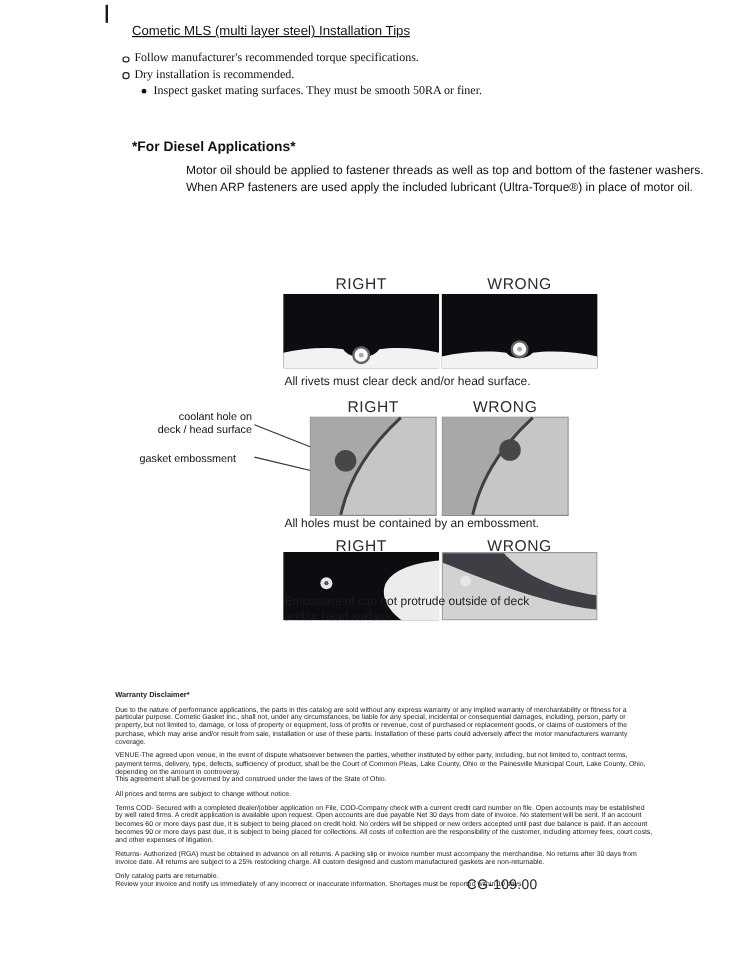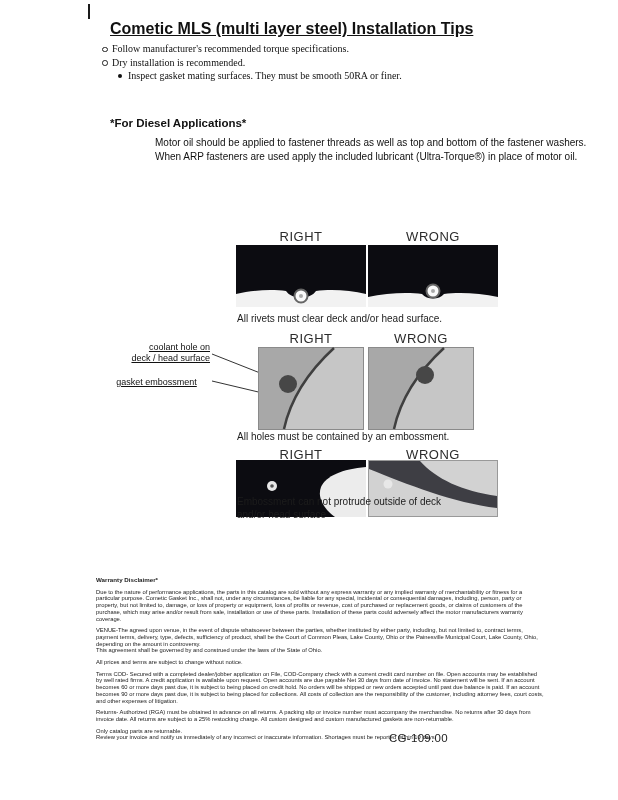--- a/index.html
+++ b/index.html
@@ -6,40 +6,40 @@
   .page {
     position:relative; width:618px; height:800px; margin:0 auto;
     background:#ffffff; font-family:"Liberation Sans", sans-serif; color:#111;
     overflow:hidden;
   }
   .abs { position:absolute; }
   .preline { white-space:pre-line; }
 
   .crop-mark { width:2px; height:15px; background:#1a1a1a; }
 
-  .title { font-size:16px; font-weight:bold; text-decoration:underline; white-space:nowrap; }
+  .title { font-size:11px; font-weight:normal; text-decoration:underline; white-space:nowrap; }
 
   .body-text { font-size:10px; line-height:13.5px; }
 
   .bullet { position:relative; padding-left:11px; }
   .bullet::before {
     content:""; position:absolute; left:1px; top:4.5px;
     width:3.5px; height:3.5px; border:1px solid #222; border-radius:50%;
   }
   .subbullet { position:relative; padding-left:27px; }
   .subbullet::before {
     content:""; position:absolute; left:17px; top:5px;
     width:4px; height:4px; background:#111; border-radius:50%;
   }
 
   .diesel-heading { font-size:11.5px; font-weight:bold; }
 
   .hdr { font-size:13px; text-align:center; color:#2b2b2b; letter-spacing:0.5px; }
   .caption { font-size:10px; line-height:13px; color:#1c1c1c; }
-  .pointer-label { font-size:9px; line-height:11px; text-align:right; color:#111;text-decoration:underline; }
+  .pointer-label { font-size:9px; line-height:11px; text-align:right; color:#111; }
 
   .panel svg { display:block; width:100%; height:100%; }
 
   .disclaimer { width:448px; font-size:5.8px; line-height:6.7px; color:#222; }
   .disclaimer .dh { font-size:6.2px; font-weight:bold; margin:0 0 5px 0; }
   .disclaimer p { margin:0 0 5px 0; white-space:pre-line; }
 
   .footer-code { font-size:11.5px; color:#222; letter-spacing:0.3px; }
 </style>
 </head>

